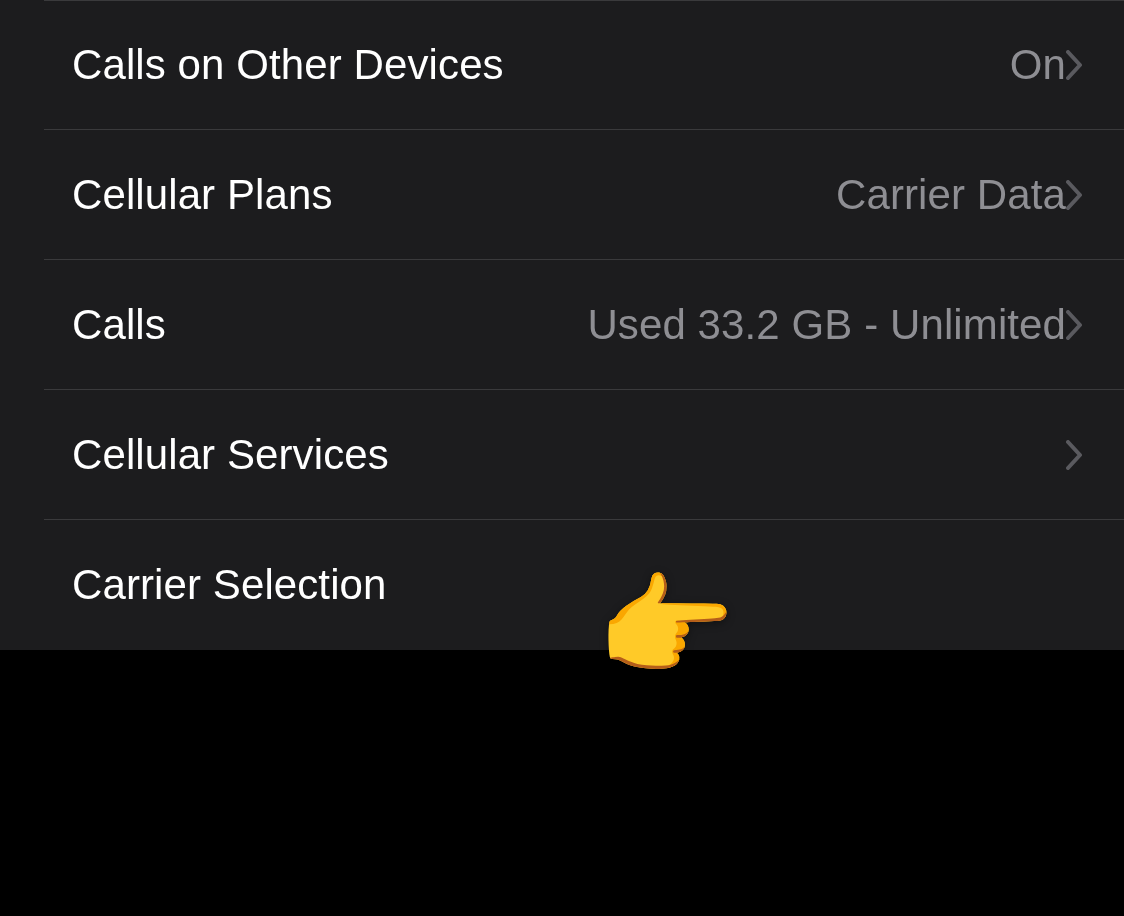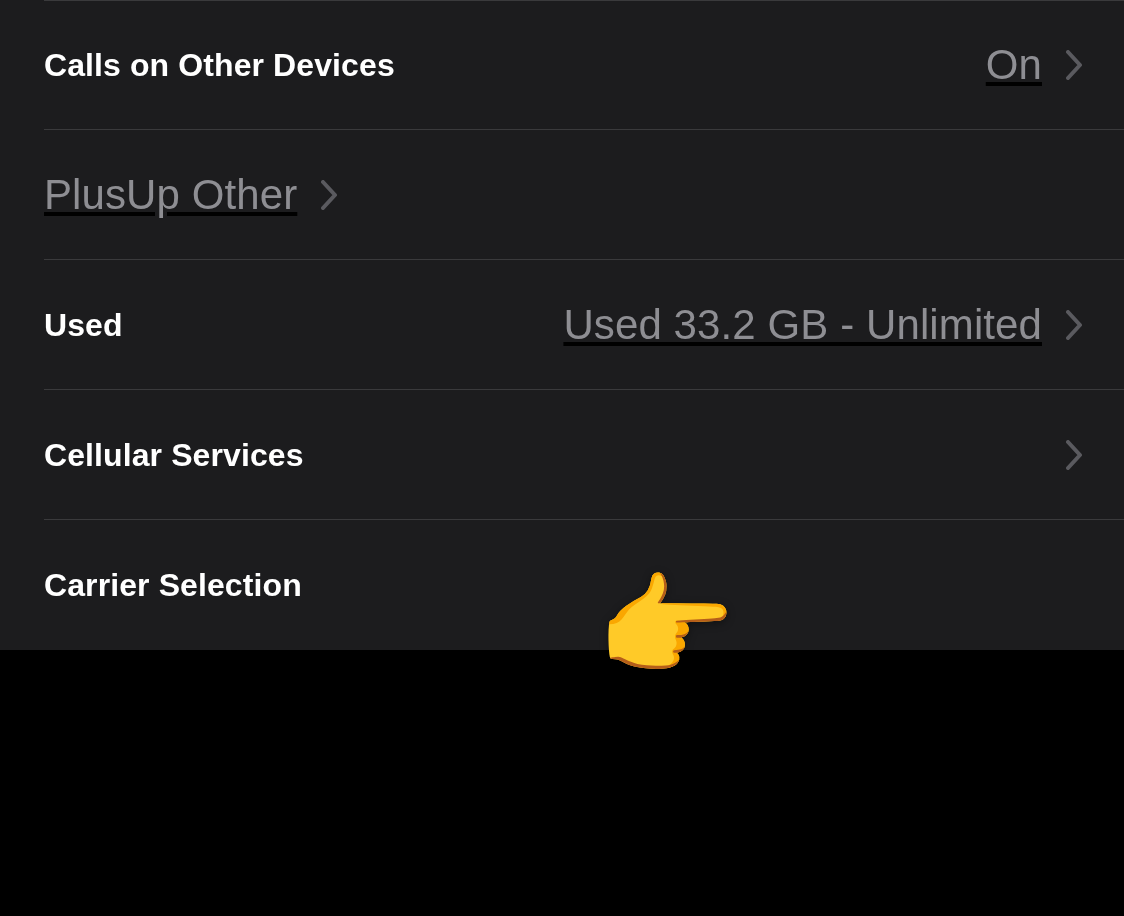--- a/index.html
+++ b/index.html
@@ -41,29 +41,28 @@
       content: "";
       position: absolute;
       left: 44px;
       right: 0;
       top: 0;
       height: 1px;
       background: #3a3a3c;
     }
     .row-label {
       color: #ffffff;
-      font-size: 32px;
-      font-weight: 700;
+      font-size: 42px;
+      font-weight: 400;
       letter-spacing: 0.1px;
+      margin-left: 28px;
     }
     .row-right {
       display: flex;
       align-items: center;
-      gap: 24px;
-      text-decoration: underline;
     }
     .row-value {
       color: #8e8e93;
       font-size: 42px;
       font-weight: 400;
       letter-spacing: 0.1px;
     }
     .chevron {
       display: flex;
       align-items: center;
@@ -95,32 +94,33 @@
       <span class="row-value">On</span>
       <span class="chevron">
         <svg viewBox="0 0 18 30" fill="none">
             <path d="M2 2 L14 15 L2 28" stroke="#5a5a5f" stroke-width="4" stroke-linecap="round" stroke-linejoin="round"></path>
           </svg>
       </span>
     </div>
   </div>
 
   <div class="row">
+    <span class="row-label">Cellular Plans</span>
     <div class="row-right">
-      <span class="row-value">PlusUp Other</span>
+      <span class="row-value">Carrier Data</span>
       <span class="chevron">
         <svg viewBox="0 0 18 30" fill="none">
             <path d="M2 2 L14 15 L2 28" stroke="#5a5a5f" stroke-width="4" stroke-linecap="round" stroke-linejoin="round"></path>
           </svg>
       </span>
     </div>
   </div>
 
   <div class="row">
-    <span class="row-label">Used</span>
+    <span class="row-label">Calls</span>
     <div class="row-right">
       <span class="row-value">Used 33.2 GB - Unlimited</span>
       <span class="chevron">
         <svg viewBox="0 0 18 30" fill="none">
             <path d="M2 2 L14 15 L2 28" stroke="#5a5a5f" stroke-width="4" stroke-linecap="round" stroke-linejoin="round"></path>
           </svg>
       </span>
     </div>
   </div>
 

